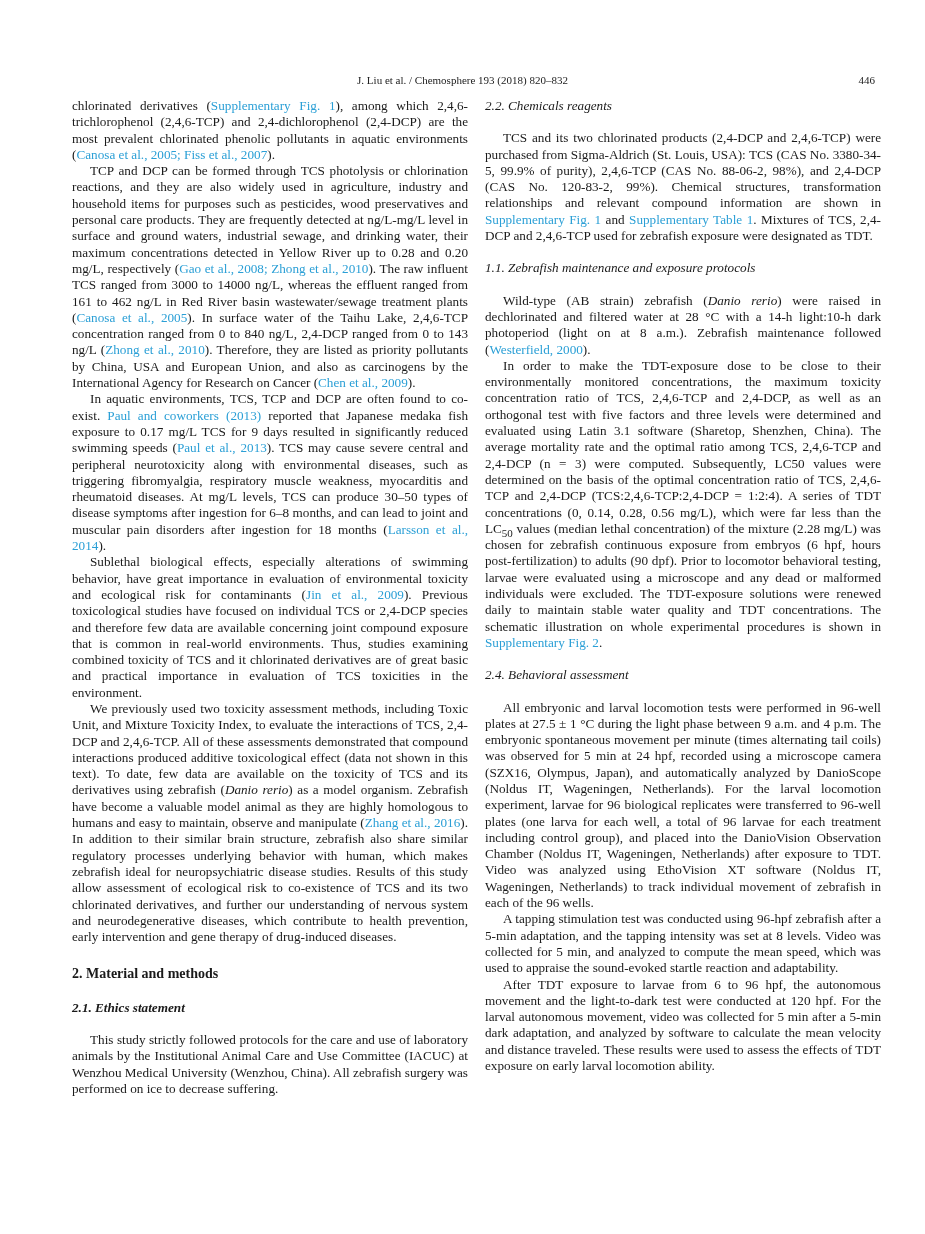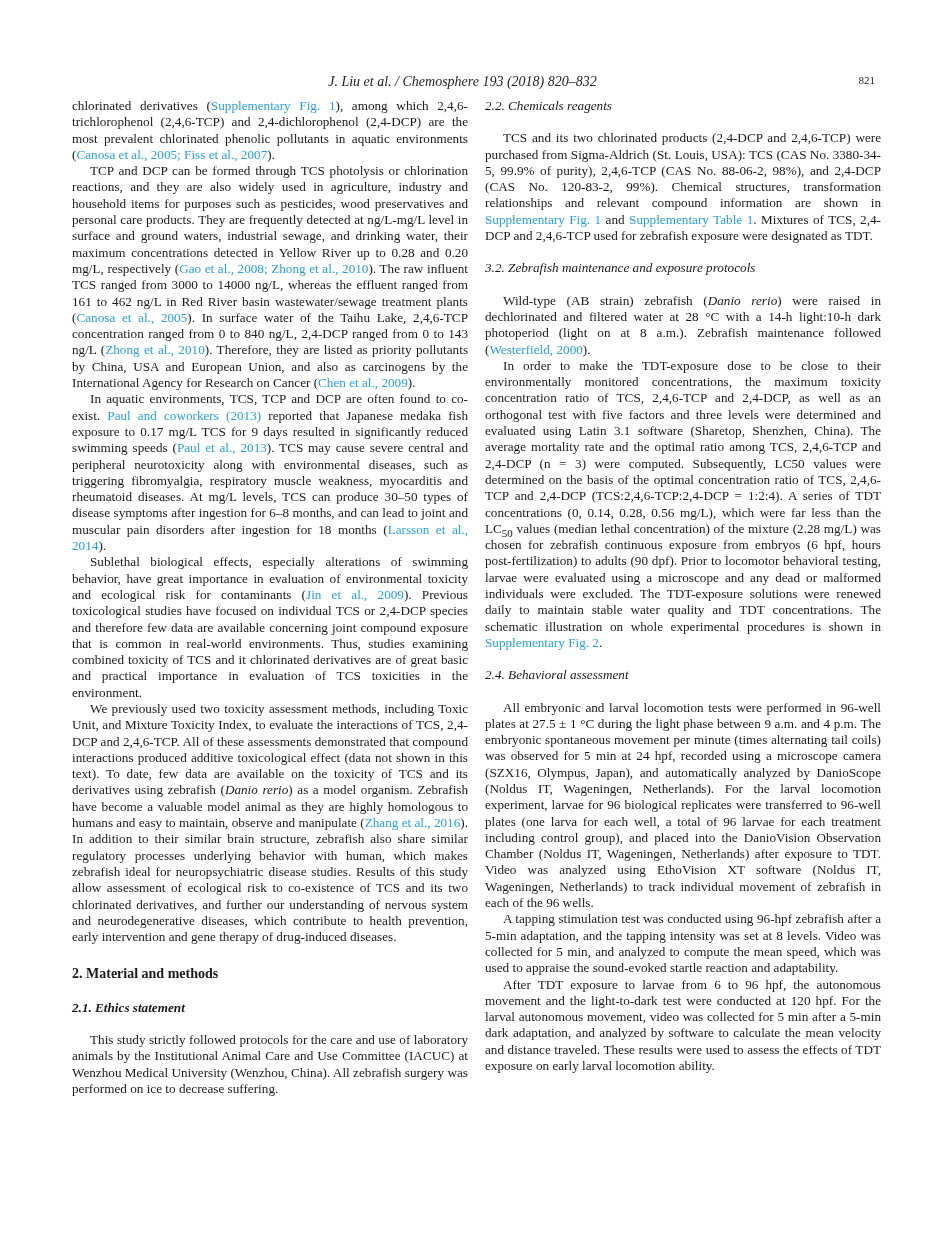--- a/index.html
+++ b/index.html
@@ -3,21 +3,21 @@
 <meta charset="utf-8">
 <style>
   html, body { margin: 0; padding: 0; background: #ffffff; }
   body {
     width: 925px; height: 1234px; position: relative; overflow: hidden;
     font-family: "Liberation Serif", "DejaVu Serif", serif;
     color: #1a1a1a;
   }
   .running-head {
     position: absolute; top: 74px; left: 0; width: 925px;
-    font-size: 14px; font-style: italic; text-align: center; color: #222;
+    font-size: 11px; text-align: center; color: #222;
   }
   .page-number {
     position: absolute; top: 74px; right: 50px;
     font-size: 11px; color: #222;
   }
   .col {
     position: absolute; top: 98px; width: 396px;
     font-size: 13.2px; line-height: 16.3px;
     text-align: justify; hyphens: auto;
   }
@@ -30,21 +30,21 @@
   .h1 { font-weight: bold; font-size: 14px; margin: 21px 0 8px 0; }
   .h2 { font-style: italic; margin: 16px 0 16px 0; }
   .h2.first { margin-top: 0; }
   .h3 { font-style: italic; margin: 16px 0 0 0; }
   sub { font-size: 11px; line-height: 0; }
 </style>
 </head>
 <body>
 
 <div class="running-head">J. Liu et al. / Chemosphere 193 (2018) 820–832</div>
-<div class="page-number">821</div>
+<div class="page-number">446</div>
 
 <div class="col col-left">
   <p class="noindent"><span>chlorinated derivatives (</span><a class="link">Supplementary Fig. 1</a><span>), among which 2,4,6-trichlorophenol (2,4,6-TCP) and 2,4-dichlorophenol (2,4-DCP) are the most prevalent chlorinated phenolic pollutants in aquatic environments (</span><a class="link">Canosa et al., 2005; Fiss et al., 2007</a><span>).</span></p>
 
   <p><span>TCP and DCP can be formed through TCS photolysis or chlorination reactions, and they are also widely used in agriculture, industry and household items for purposes such as pesticides, wood preservatives and personal care products. They are frequently detected at ng/L-mg/L level in surface and ground waters, industrial sewage, and drinking water, their maximum concentrations detected in Yellow River up to 0.28 and 0.20 mg/L, respectively (</span><a class="link">Gao et al., 2008; Zhong et al., 2010</a><span>). The raw influent TCS ranged from 3000 to 14000 ng/L, whereas the effluent ranged from 161 to 462 ng/L in Red River basin wastewater/sewage treatment plants (</span><a class="link">Canosa et al., 2005</a><span>). In surface water of the Taihu Lake, 2,4,6-TCP concentration ranged from 0 to 840 ng/L, 2,4-DCP ranged from 0 to 143 ng/L (</span><a class="link">Zhong et al., 2010</a><span>). Therefore, they are listed as priority pollutants by China, USA and European Union, and also as carcinogens by the International Agency for Research on Cancer (</span><a class="link">Chen et al., 2009</a><span>).</span></p>
 
   <p><span>In aquatic environments, TCS, TCP and DCP are often found to co-exist. </span><a class="link">Paul and coworkers (2013)</a><span> reported that Japanese medaka fish exposure to 0.17 mg/L TCS for 9 days resulted in significantly reduced swimming speeds (</span><a class="link">Paul et al., 2013</a><span>). TCS may cause severe central and peripheral neurotoxicity along with environmental diseases, such as triggering fibromyalgia, respiratory muscle weakness, myocarditis and rheumatoid diseases. At mg/L levels, TCS can produce 30–50 types of disease symptoms after ingestion for 6–8 months, and can lead to joint and muscular pain disorders after ingestion for 18 months (</span><a class="link">Larsson et al., 2014</a><span>).</span></p>
 
   <p><span>Sublethal biological effects, especially alterations of swimming behavior, have great importance in evaluation of environmental toxicity and ecological risk for contaminants (</span><a class="link">Jin et al., 2009</a><span>). Previous toxicological studies have focused on individual TCS or 2,4-DCP species and therefore few data are available concerning joint compound exposure that is common in real-world environments. Thus, studies examining combined toxicity of TCS and it chlorinated derivatives are of great basic and practical importance in evaluation of TCS toxicities in the environment.</span></p>
 
@@ -52,21 +52,21 @@
 
   <div class="h1">2.  Material and methods</div>
   <div class="h2" style="margin-top:17px;font-weight:bold;">2.1.  Ethics statement</div>
   <p>This study strictly followed protocols for the care and use of laboratory animals by the Institutional Animal Care and Use Committee (IACUC) at Wenzhou Medical University (Wenzhou, China). All zebrafish surgery was performed on ice to decrease suffering.</p>
 </div>
 
 <div class="col col-right">
   <div class="h2 first">2.2.  Chemicals reagents</div>
   <p><span>TCS and its two chlorinated products (2,4-DCP and 2,4,6-TCP) were purchased from Sigma-Aldrich (St. Louis, USA): TCS (CAS No. 3380-34-5, 99.9% of purity), 2,4,6-TCP (CAS No. 88-06-2, 98%), and 2,4-DCP (CAS No. 120-83-2, 99%). Chemical structures, transformation relationships and relevant compound information are shown in </span><a class="link">Supplementary Fig. 1</a><span> and </span><a class="link">Supplementary Table 1</a><span>. Mixtures of TCS, 2,4-DCP and 2,4,6-TCP used for zebrafish exposure were designated as TDT.</span></p>
 
-  <div class="h2">3.2.  Zebrafish maintenance and exposure protocols</div>
+  <div class="h2">1.1.  Zebrafish maintenance and exposure protocols</div>
   <p><span>Wild-type (AB strain) zebrafish (</span><i>Danio rerio</i><span>) were raised in dechlorinated and filtered water at 28 °C with a 14-h light:10-h dark photoperiod (light on at 8 a.m.). Zebrafish maintenance followed (</span><a class="link">Westerfield, 2000</a><span>).</span></p>
 
   <p><span>In order to make the TDT-exposure dose to be close to their environmentally monitored concentrations, the maximum toxicity concentration ratio of TCS, 2,4,6-TCP and 2,4-DCP, as well as an orthogonal test with five factors and three levels were determined and evaluated using Latin 3.1 software (Sharetop, Shenzhen, China). The average mortality rate and the optimal ratio among TCS, 2,4,6-TCP and 2,4-DCP (n = 3) were computed. Subsequently, LC50 values were determined on the basis of the optimal concentration ratio of TCS, 2,4,6-TCP and 2,4-DCP (TCS:2,4,6-TCP:2,4-DCP = 1:2:4). A series of TDT concentrations (0, 0.14, 0.28, 0.56 mg/L), which were far less than the LC</span><sub>50</sub><span> values (median lethal concentration) of the mixture (2.28 mg/L) was chosen for zebrafish continuous exposure from embryos (6 hpf, hours post-fertilization) to adults (90 dpf). Prior to locomotor behavioral testing, larvae were evaluated using a microscope and any dead or malformed individuals were excluded. The TDT-exposure solutions were renewed daily to maintain stable water quality and TDT concentrations. The schematic illustration on whole experimental procedures is shown in </span><a class="link">Supplementary Fig. 2</a><span>.</span></p>
 
   <div class="h2">2.4.  Behavioral assessment</div>
   <p>All embryonic and larval locomotion tests were performed in 96-well plates at 27.5 ± 1 °C during the light phase between 9 a.m. and 4 p.m. The embryonic spontaneous movement per minute (times alternating tail coils) was observed for 5 min at 24 hpf, recorded using a microscope camera (SZX16, Olympus, Japan), and automatically analyzed by DanioScope (Noldus IT, Wageningen, Netherlands). For the larval locomotion experiment, larvae for 96 biological replicates were transferred to 96-well plates (one larva for each well, a total of 96 larvae for each treatment including control group), and placed into the DanioVision Observation Chamber (Noldus IT, Wageningen, Netherlands) after exposure to TDT. Video was analyzed using EthoVision XT software (Noldus IT, Wageningen, Netherlands) to track individual movement of zebrafish in each of the 96 wells.</p>
   <p>A tapping stimulation test was conducted using 96-hpf zebrafish after a 5-min adaptation, and the tapping intensity was set at 8 levels. Video was collected for 5 min, and analyzed to compute the mean speed, which was used to appraise the sound-evoked startle reaction and adaptability.</p>
   <p>After TDT exposure to larvae from 6 to 96 hpf, the autonomous movement and the light-to-dark test were conducted at 120 hpf. For the larval autonomous movement, video was collected for 5 min after a 5-min dark adaptation, and analyzed by software to calculate the mean velocity and distance traveled. These results were used to assess the effects of TDT exposure on early larval locomotion ability.</p>
 </div>
 

